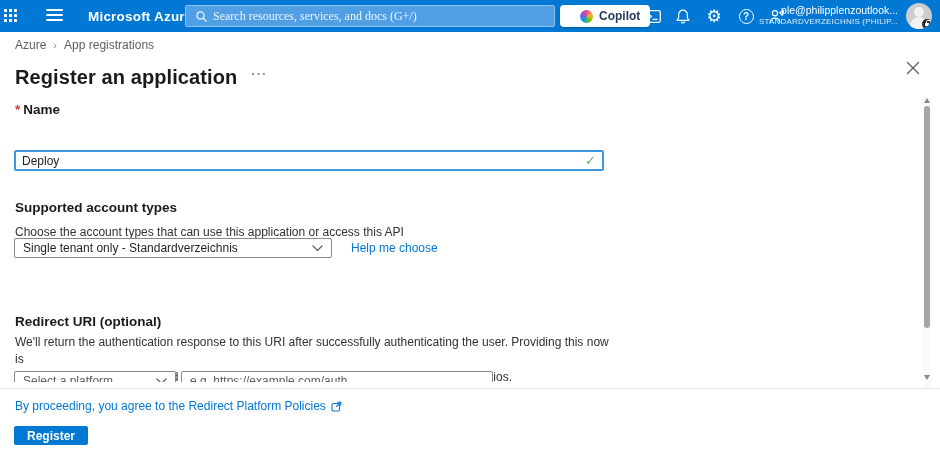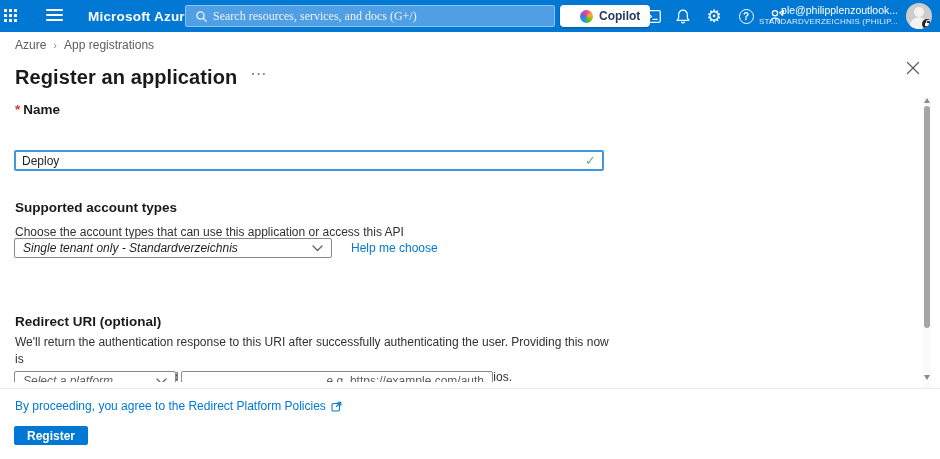--- a/index.html
+++ b/index.html
@@ -66,21 +66,21 @@
   .sec-desc { position:absolute; left:15px; font-size:12px; color:var(--text_primary,#323130); line-height:1.45; }
   .name-input-wrap { position:absolute; left:14px; top:56px; width:590px; height:21px;
                      border:2px solid #3f97e0; border-radius:2px; background:#fff;
                      display:flex; align-items:center;gap:36px; }
   .name-input-wrap input { flex:1; border:0; outline:0; font-size:12px; color:#201f1e; padding:0 6px;
                      font-family:"Liberation Sans","DejaVu Sans",sans-serif; }
   .valid-check { color:var(--valid_green,#5fb760); font-size:13px; margin-right:6px;
                  font-family:"DejaVu Sans",sans-serif; }
   .selectbox { position:absolute; background:#fff; border:1px solid var(--border_gray,#8a8886); border-radius:2px;
                height:20px; display:flex; align-items:center; padding:0 8px; font-size:12px; color:#201f1e; cursor:pointer; }
-  .selectbox .sel-text { flex:1; white-space:nowrap; overflow:hidden;font-style:italic; }
+  .selectbox .sel-text { flex:1; white-space:nowrap; overflow:hidden; }
   .selectbox .placeholder { color:#605e5c; }
   .help-link { position:absolute; font-size:12px; color:var(--accent,#0078d4); cursor:pointer; }
   .uri-input { position:absolute; height:20px; border:1px solid var(--border_gray,#8a8886); border-radius:2px;
                background:#fff; font-size:12px; color:#605e5c; padding:0 8px; outline:0;
                font-family:"Liberation Sans","DejaVu Sans",sans-serif; }
   .uri-input::placeholder { color:#605e5c; opacity:1; }
   
   .scrollbar { position:absolute; right:9px; top:97px; width:8px; height:291px; background:#fafafa; }
   .sb-arrow { position:absolute; left:1px; width:0; height:0; cursor:pointer; }
   .sb-up   { top:1px;    border-left:3.5px solid transparent; border-right:3.5px solid transparent; border-bottom:5px solid #8a8a8a; }
@@ -217,21 +217,21 @@
     <div class="sec-desc" style="top:240px; width:600px">
       <span>We'll return the authentication response to this URI after successfully authenticating the user. Providing this now is</span><br>
       <span>optional and it can be changed later, but a value is required for most authentication scenarios.</span>
     </div>
     <div class="selectbox" style="left:14px; top:277px; width:162px">
       <span class="sel-text placeholder">Select a platform</span>
       <svg width="11" height="7" viewBox="0 0 11 7">
         <polyline points="1,1 5.5,5.5 10,1" fill="none" stroke="#605e5c" stroke-width="1.2" stroke-linecap="round" stroke-linejoin="round"></polyline>
       </svg>
     </div>
-    <input class="uri-input" style="left: 181px; top: 277px; width: 312px; text-align: right;" type="text" placeholder="e.g. https://example.com/auth">
+    <input class="uri-input" style="left: 181px; top: 277px; width: 312px;" type="text" placeholder="e.g. https://example.com/auth">
   </div>
 
   <div class="scrollbar">
     <div class="sb-arrow sb-up"></div>
     <div class="sb-thumb"></div>
     <div class="sb-arrow sb-down"></div>
   </div>
 
   <div class="divider"></div>
 

